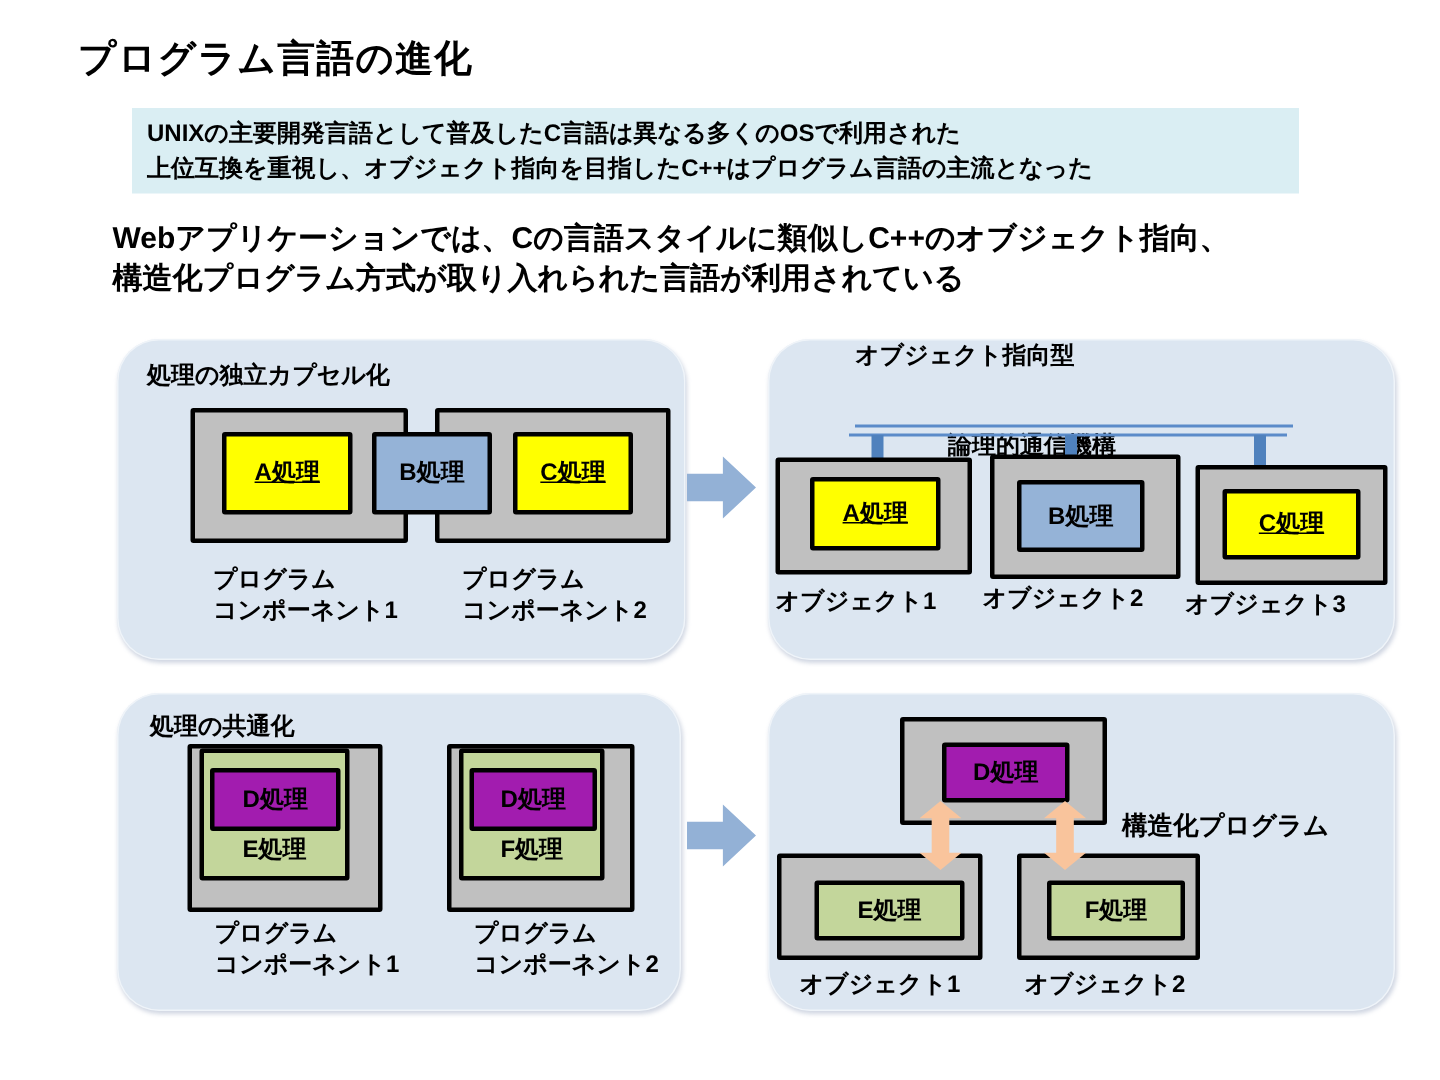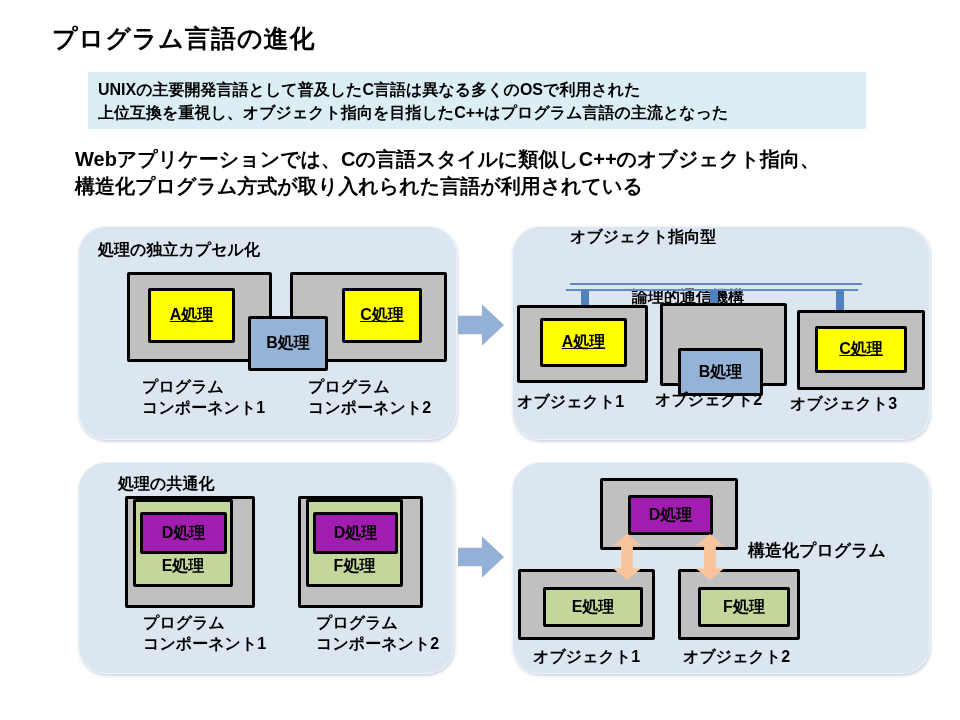--- a/index.html
+++ b/index.html
@@ -10,21 +10,21 @@
   .slide-title{position:absolute;left:52px;top:22px;font-size:25px;font-weight:bold;letter-spacing:1px;white-space:nowrap;}
   .info-box{position:absolute;left:88px;top:72px;width:778px;height:57px;background:#daeef3;padding:6px 0 0 10px;box-sizing:border-box;}
   .info-box div{font-size:16px;font-weight:bold;line-height:23px;white-space:nowrap;}
   .intro{position:absolute;left:75px;top:146px;font-size:20px;font-weight:bold;line-height:27px;white-space:nowrap;}
   .panel{position:absolute;background:#dce6f1;border-radius:28px;box-shadow:1px 2px 3px rgba(150,165,190,.45), inset 0 0 0 1px rgba(255,255,255,.55);}
   .heading{position:absolute;font-size:16px;font-weight:bold;white-space:nowrap;}
   .lbl{position:absolute;font-size:16px;font-weight:bold;line-height:21px;white-space:nowrap;}
   .gray{position:absolute;background:#c0c0c0;border:3px solid #000;border-radius:2px;box-sizing:border-box;}
   .proc{position:absolute;border:3px solid #000;border-radius:2px;box-sizing:border-box;display:flex;align-items:center;justify-content:center;font-size:16px;font-weight:bold;white-space:nowrap;}
   .yellow{background:#ffff00;text-decoration:underline;}
-  .blue{background:#95b3d7;margin-top:28px;}
+  .blue{background:#95b3d7;}
   .green{background:#c3d69b;}
   .tan{background:#a21caf;}
   .green-holder{position:absolute;background:#c3d69b;border:3px solid #000;border-radius:2px;box-sizing:border-box;display:flex;align-items:flex-end;justify-content:center;padding-bottom:7px;font-size:16px;font-weight:bold;}
   .arrow-right{position:absolute;width:46px;height:46px;background:#93b1d6;
     clip-path:polygon(0 30%,52% 30%,52% 5%,100% 50%,52% 95%,52% 70%,0 70%);}
   .arrow-updown{position:absolute;width:28px;height:46px;background:#f9c49c;
     clip-path:polygon(50% 0,100% 25%,71% 25%,71% 75%,100% 75%,50% 100%,0 75%,29% 75%,29% 25%,0 25%);}
   .bus-line{position:absolute;height:2px;background:#5b8bc9;}
   .bus-stub{position:absolute;width:8px;background:#4f81bd;}
 </style>
@@ -84,21 +84,21 @@
     <div class="proc yellow" style="left:28px;top:92px;width:87px;height:49px;">A処理</div>
     <div class="proc blue" style="left:166px;top:94px;width:85px;height:48px;">B処理</div>
     <div class="proc yellow" style="left:303px;top:100px;width:92px;height:47px;">C処理</div>
 
     <div class="lbl" style="left:5px;top:165px;">オブジェクト1</div>
     <div class="lbl" style="left:143px;top:163px;">オブジェクト2</div>
     <div class="lbl" style="left:278px;top:167px;">オブジェクト3</div>
   </div>
 
   <div class="panel" style="left:78px;top:462px;width:376px;height:212px;">
-    <div class="heading" style="left:40px;top:12px;text-align:right;">処理の共通化</div>
+    <div class="heading" style="left:22px;top:12px;text-align:right;">処理の共通化</div>
 
     <div class="gray" style="left:47px;top:34px;width:130px;height:112px;"></div>
     <div class="green-holder" style="left:55px;top:37px;width:100px;height:88px;">
       <div class="proc tan" style="left:4px;top:10px;width:87px;height:42px;">D処理</div>
       <span>E処理</span>
     </div>
 
     <div class="gray" style="left:220px;top:34px;width:125px;height:112px;"></div>
     <div class="green-holder" style="left:228px;top:37px;width:97px;height:88px;">
       <div class="proc tan" style="left:4px;top:10px;width:85px;height:42px;">D処理</div>

